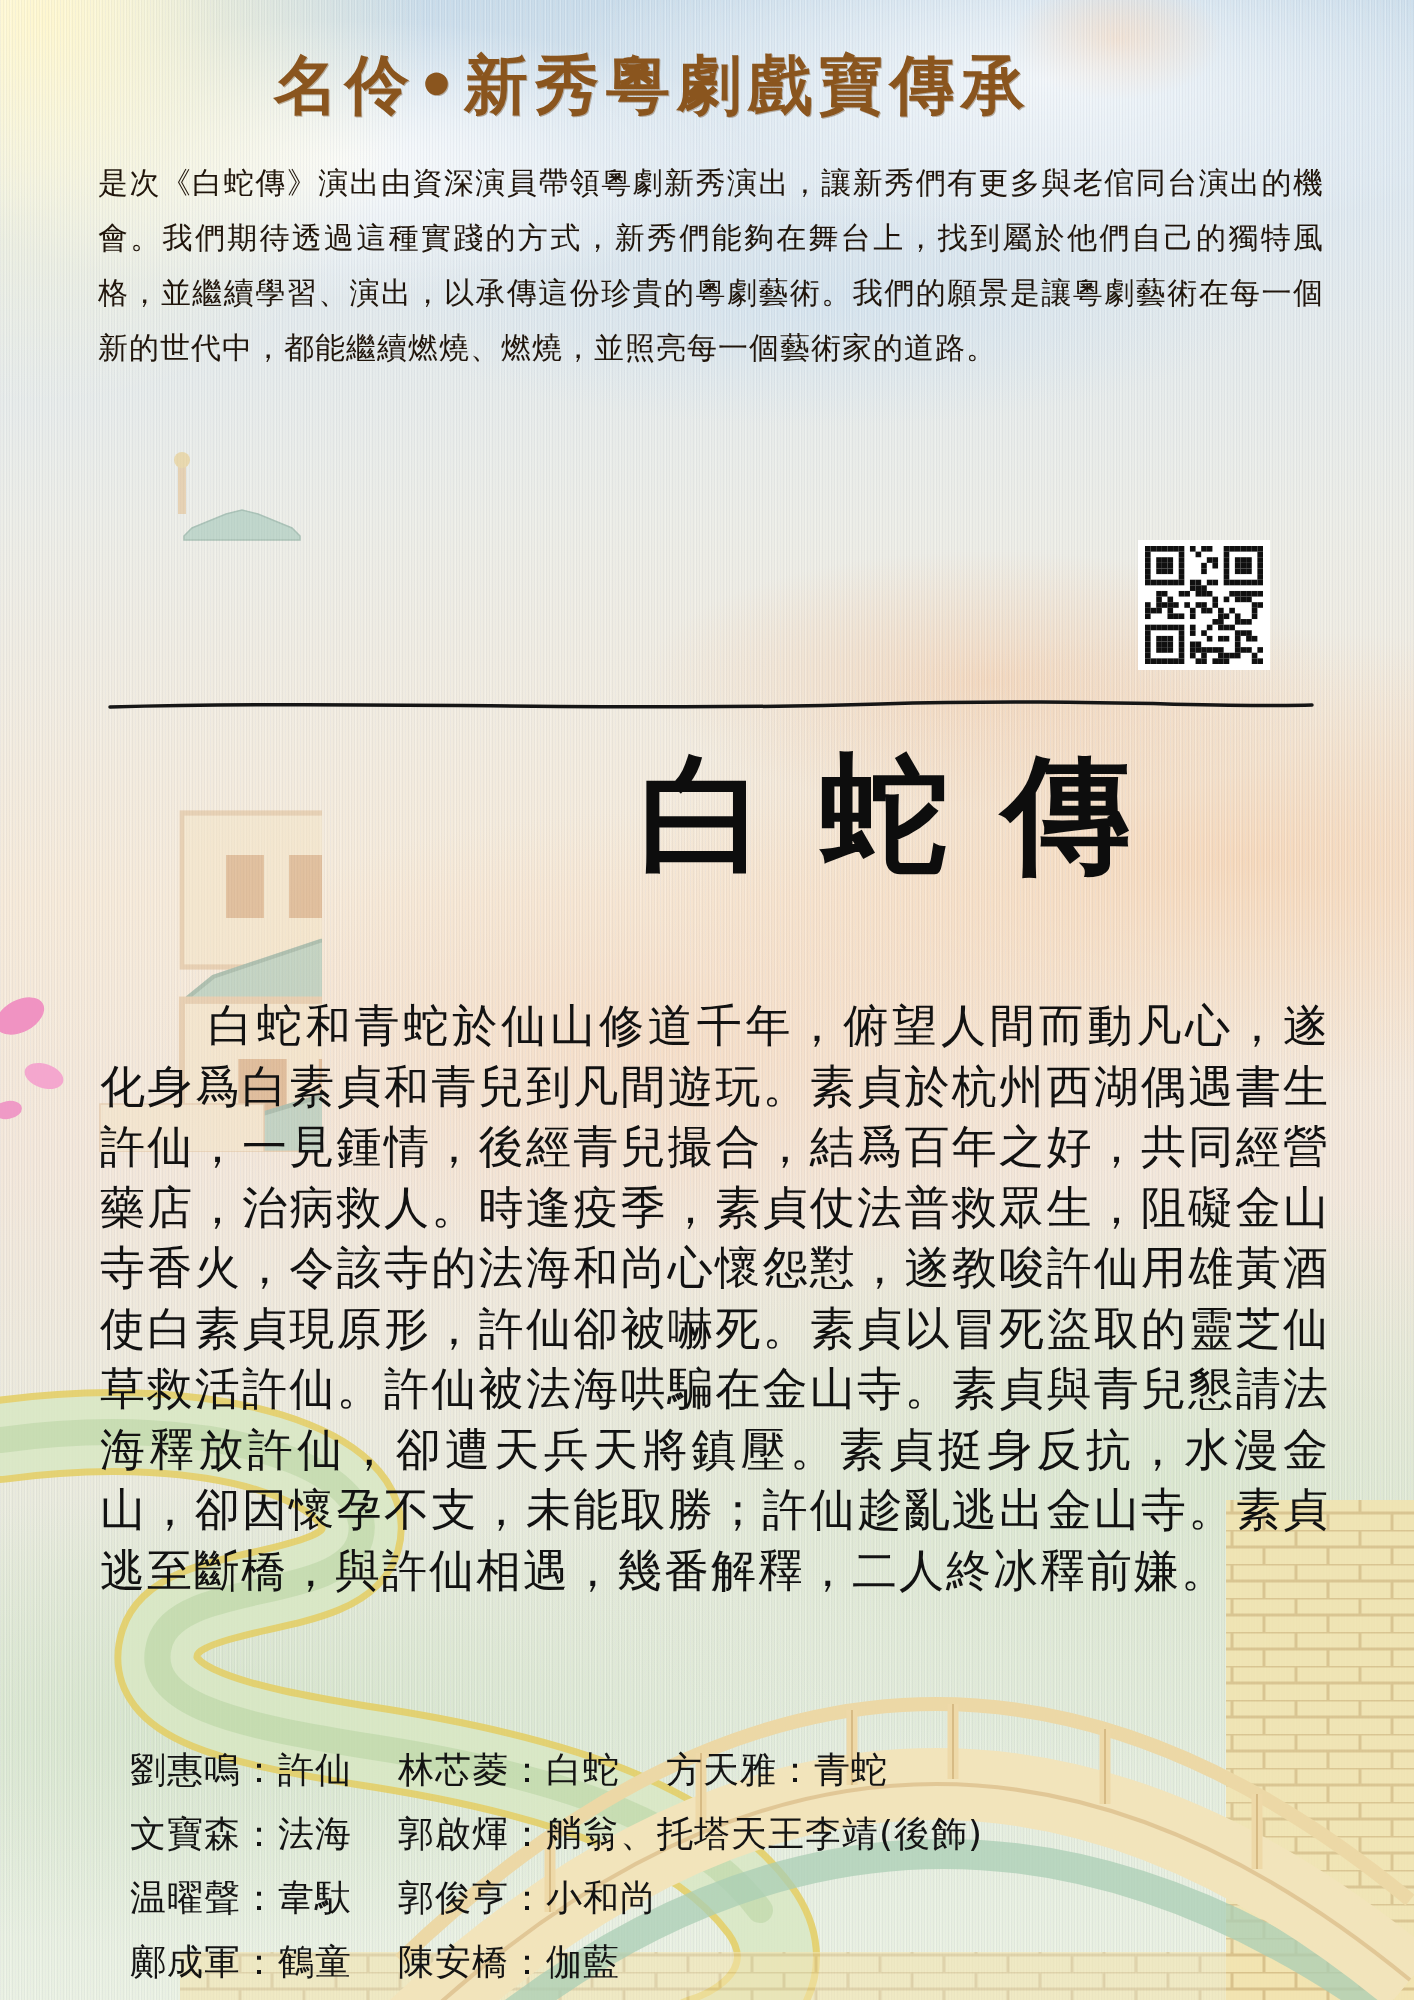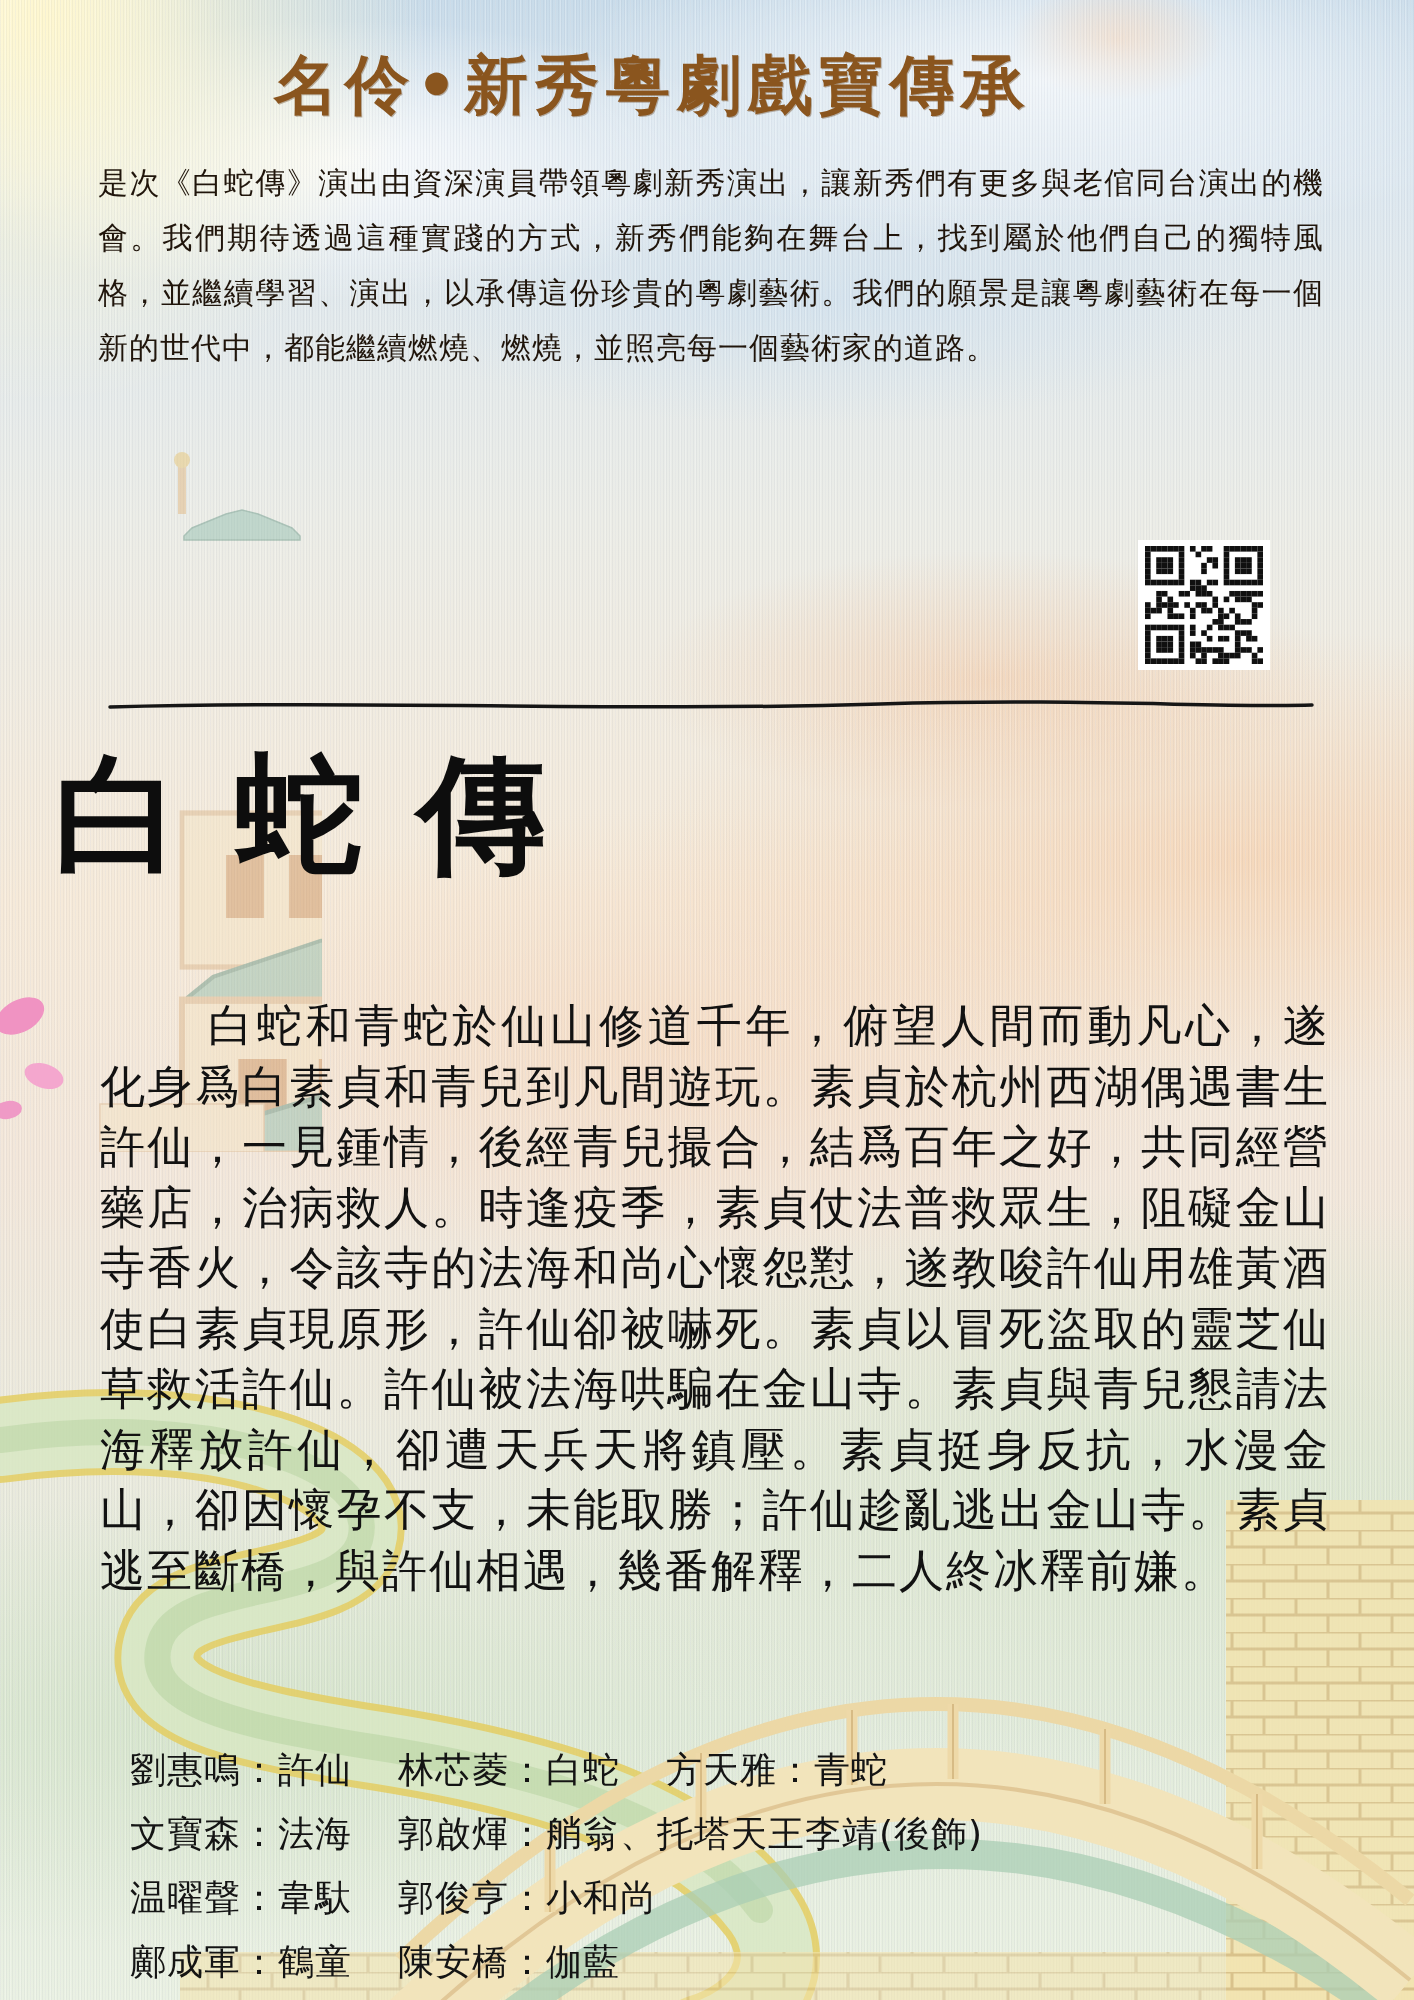--- a/index.html
+++ b/index.html
@@ -50,21 +50,21 @@
     font-size:30px;line-height:55px;color:#20150b;
     text-align:justify;letter-spacing:1px;
   }
   .qr-box{
     position:absolute;left:1138px;top:540px;width:132px;height:130px;
     background:#ffffff;padding:6px;box-sizing:border-box;
   }
   .qr-box svg{width:100%;height:100%;fill:#101010;}
   .divider{position:absolute;left:0;top:0;}
   .show-title{
-    position:absolute;top:730px;left:0;width:1184px;text-align:left;
+    position:absolute;top:730px;left:0;width:1184px;text-align:right;
     font-family:"DejaVu Serif","Liberation Serif",serif;font-weight:900;
     font-size:128px;letter-spacing:.42em;padding-left:.42em;box-sizing:border-box;
     color:#0d0d0d;
   }
   .synopsis-heading{
     position:absolute;top:908px;left:112px;
     font-family:"DejaVu Serif","Liberation Serif",serif;font-weight:900;
     font-size:57px;letter-spacing:5px;color:#0d0d0d;
   }
   .synopsis-text{

